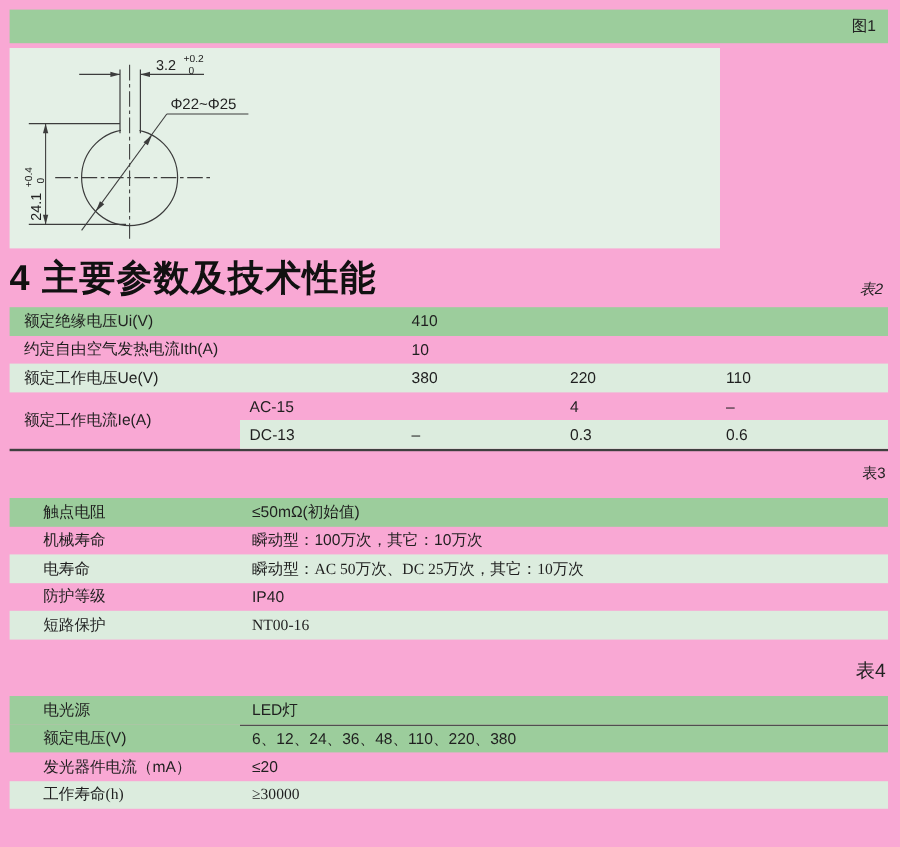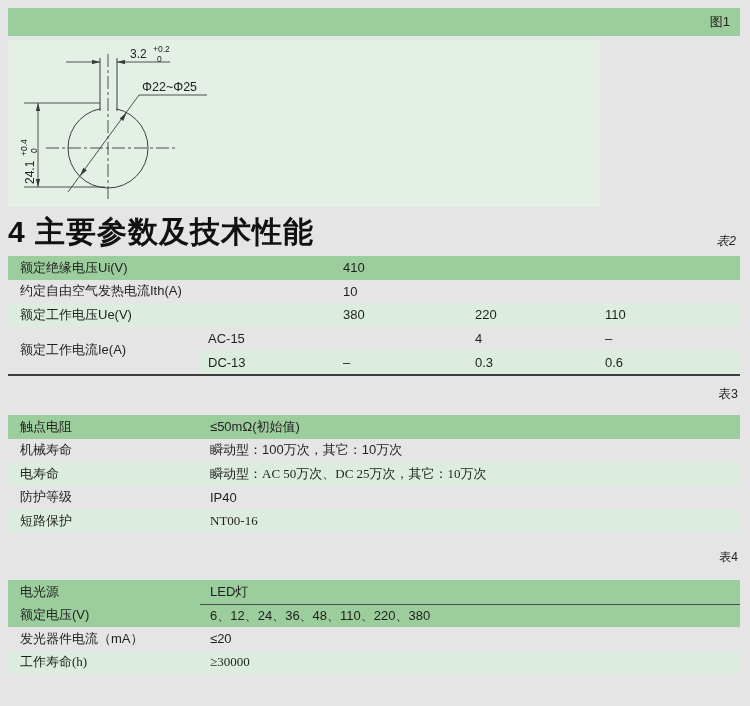--- a/index.html
+++ b/index.html
@@ -1,17 +1,17 @@
 <!DOCTYPE html>
 <html><head>
 <meta charset="utf-8">
 <style>
   html,body { margin:0; padding:0; background:#fff; }
   .page {
-    position:relative; width:750px; height:706px; background:#e5e5e5;
+    position:relative; width:750px; height:706px; background:#f9a8d4;
     font-family:"Liberation Sans", sans-serif; color:#1f1f1f; overflow:hidden;
   }
   
   .figbar {
     position:absolute; left:8px; top:8px; width:732px; height:28px;
     background:#9ccd9c; display:flex; align-items:center; justify-content:flex-end;
     box-sizing:border-box; padding-right:10px; font-size:13px; color:#222;
   }
   
   .panel {
@@ -22,21 +22,21 @@
   .dline { stroke:#3c3c3c; stroke-width:1; fill:none; }
   .dthin { stroke:#3c3c3c; stroke-width:0.9; fill:none; }
   .darrow { fill:#3c3c3c; stroke:none; }
   .dtext { fill:#222; font-family:"Liberation Sans", sans-serif; }
   
   .headrow { position:absolute; left:8px; top:212px; width:732px; height:38px; }
   .headrow h2 { margin:0; font-size:30px; font-weight:600; color:#111; letter-spacing:1px; }
   .tbl-label { position:absolute; right:4px; font-size:12.5px; color:#222;font-style:italic; }
   .lab2 { bottom:0px; }
   .lab3 { position:absolute; right:12px; top:386px; font-size:12.5px; color:#222; }
-  .lab4 { position:absolute; right:12px; top:549px; font-size:12px; color:#222; }
+  .lab4 { position:absolute; right:12px; top:549px; font-size:16px; color:#222; }
   
   .t2 {
     position:absolute; left:8px; top:256px; width:732px;
     display:grid; grid-template-columns:192px 135px 132px 130px 1fr;
     grid-template-rows:repeat(5, 23.6px);
     font-size:13px; border-bottom:2px solid #3f3f3f;
   }
   .t2 .bg { z-index:0; }
   .bg-r1 { grid-area:1/1/2/6; background:#9ccd9c; }
   .bg-r3 { grid-area:3/1/4/6; background:#dcecde; }
@@ -48,21 +48,21 @@
   .a31{grid-area:3/1/4/2}.a33{grid-area:3/3/4/4}.a34{grid-area:3/4/4/5}.a35{grid-area:3/5/4/6}
   .a451{grid-area:4/1/6/2}
   .a42{grid-area:4/2/5/3}.a43{grid-area:4/3/5/4}.a44{grid-area:4/4/5/5}.a45{grid-area:4/5/5/6}
   .a52{grid-area:5/2/6/3}.a53{grid-area:5/3/6/4}.a54{grid-area:5/4/6/5}.a55{grid-area:5/5/6/6}
   
   .tlist { position:absolute; left:8px; width:732px; font-size:13px; }
   .t3 { top:415px; }
   .t4 { top:580px; }
   .tlist .row { display:grid; grid-template-columns:192px 1fr; height:23.5px; align-items:stretch; }
   .tlist .pc, .tlist .vc { display:flex; align-items:center; }
-  .tlist .pc { padding-left:12px; }
+  .tlist .pc { padding-left:28px; }
   .tlist .vc { padding-left:10px; }
   .row.g  { background:#9ccd9c; }
   .row.lg { background:#dcecde;font-family:Liberation Serif, serif; }
   .row.divided .vc { border-top:1px solid #4f4f4f; }
 </style>
 </head>
 <body>
 
 <div class="page">
 

